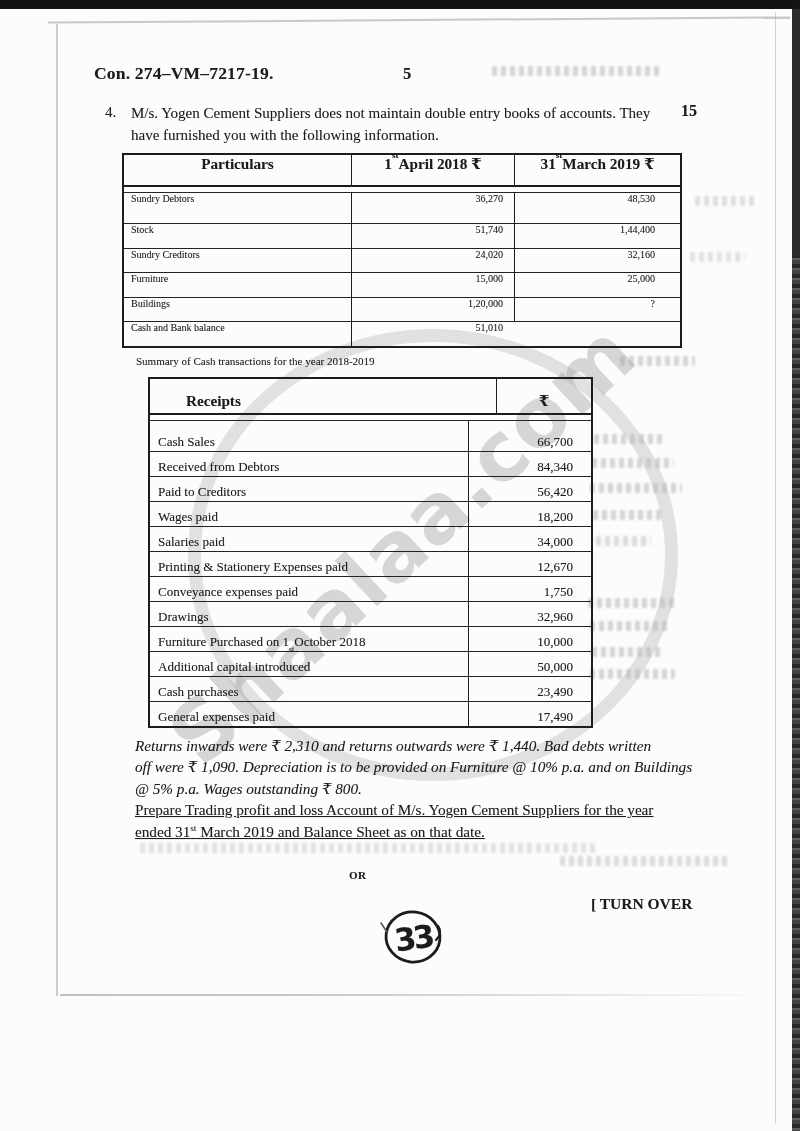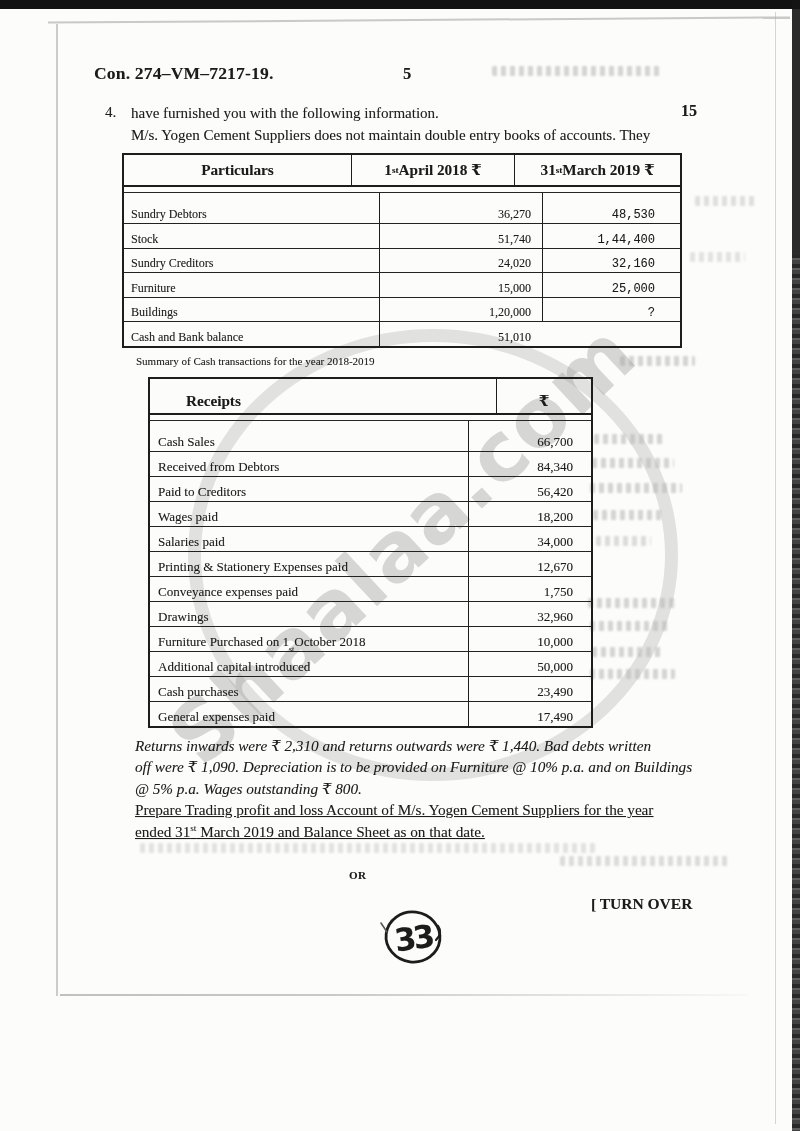--- a/index.html
+++ b/index.html
@@ -37,34 +37,34 @@
   .q-num{left:105px;top:104px;font-size:15px;}
   .q-text{left:131px;top:102px;font-size:15px;line-height:22.3px;}
   .q-text div{white-space:nowrap;}
   .q-marks{left:681px;top:102px;font-size:16px;font-weight:bold;}
 
   sup{font-size:.6em;line-height:0;vertical-align:super;}
 
   
   .tbl{position:absolute;border:2.3px solid #1d1d1d;background:transparent;}
   .t-head{display:flex;border-bottom:2px solid #1d1d1d;}
-  .hc{display:flex;align-items:center;justify-content:center;font-weight:bold;font-size:15.2px;}
+  .hc{display:flex;align-items:flex-start;justify-content:center;font-weight:bold;font-size:15.2px;}
   .dbl{height:5px;border-bottom:1.4px solid #262626;}
 
   .table1{left:122px;top:153px;width:556px;}
   .table1 .t-head{height:30px;}
   .table1 .hc1{width:227px;}
   .table1 .hc2{width:162px;border-left:1.8px solid #1d1d1d;}
   .table1 .hc3{flex:1;border-left:1.8px solid #1d1d1d;}
   .t1-row{display:flex;height:23.5px;border-top:1.4px solid #222;}
   .t1-row:first-child{height:30px;border-top:none;}
-  .t1-row>div{display:flex;align-items:flex-end;padding-bottom:1px;font-size:12px;}
+  .t1-row>div{display:flex;padding-bottom:1px;font-size:10px;}
   .t1-row .c1{width:220px;padding-left:7px;}
-  .t1-row .c2{width:151px;border-left:1.8px solid #1d1d1d;justify-content:flex-end;padding-right:11px;margin-left:28px;}
-  .t1-row .c3{flex:1;border-left:1.8px solid #1d1d1d;justify-content:flex-end;padding-right:25px;font-family:Liberation Mono, monospace;}
+  .t1-row .c2{width:151px;border-left:1.8px solid #1d1d1d;justify-content:flex-end;padding-right:11px;}
+  .t1-row .c3{flex:1;border-left:1.8px solid #1d1d1d;justify-content:flex-end;padding-right:25px;}
 
   .summary{left:136px;top:355px;font-size:11px;}
 
   .table2{left:148px;top:377px;width:441px;}
   .table2 .t-head{height:34px;}
   .table2 .hcL{width:310px;justify-content:flex-start;padding-left:8px;align-items:flex-end;padding-bottom:3px;margin-left:28px;}
   .table2 .hcR{flex:1;border-left:1.8px solid #1d1d1d;align-items:flex-end;padding-bottom:3px;}
   .t2-row{display:flex;height:24px;border-top:1.4px solid #222;}
   .t2-row:first-child{height:30px;border-top:none;}
   .t2-row>div{display:flex;align-items:flex-end;padding-bottom:1px;font-size:13px;}
@@ -114,22 +114,22 @@
   <div class="smudge" style="left:140px;top:843px;width:455px;opacity:.35;"></div>
   <div class="smudge" style="left:560px;top:856px;width:170px;opacity:.45;"></div>
 
   <div class="content">
 
     <div class="abs h-code">Con. 274–VM–7217-19.</div>
     <div class="abs h-page">5</div>
 
     <div class="abs q-num">4.</div>
     <div class="abs q-text">
+      <div>M/s. Yogen Cement Suppliers does not maintain double entry books of accounts. They</div>
       <div>have furnished you with the following information.</div>
-      <div>M/s. Yogen Cement Suppliers does not maintain double entry books of accounts. They</div>
     </div>
     <div class="abs q-marks">15</div>
 
     <div class="tbl table1">
       <div class="t-head">
         <div class="hc hc1">
             <span>Particulars</span>
           </div>
         <div class="hc hc2">
             <span>1</span>

